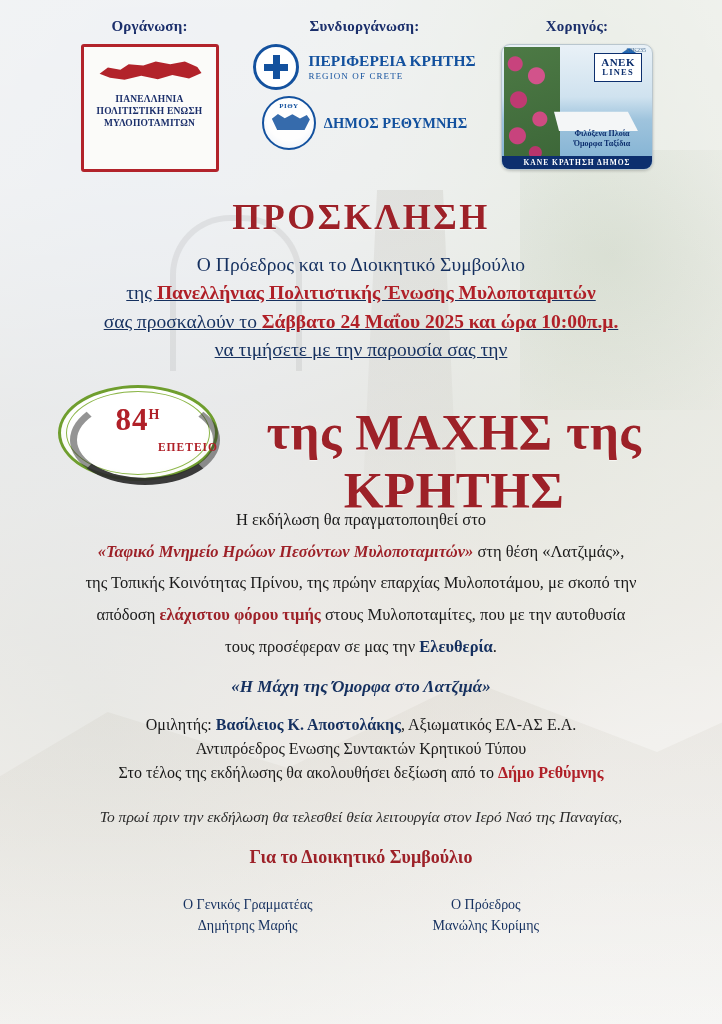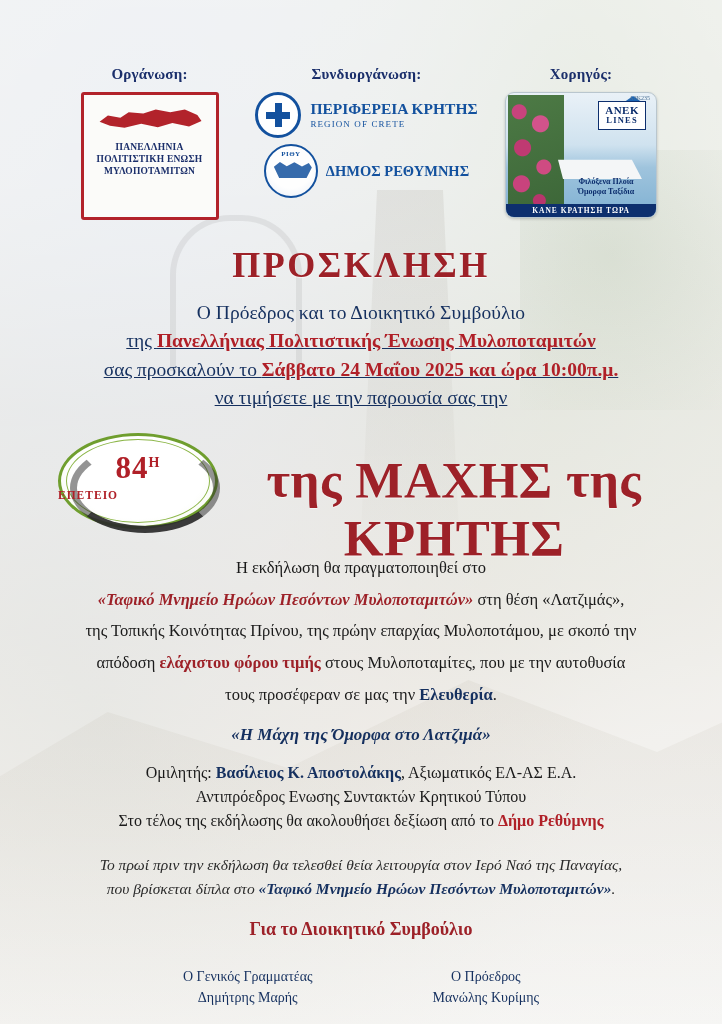--- a/index.html
+++ b/index.html
@@ -53,24 +53,23 @@
   .bg-green {
     left: 520px; top: 150px;
     width: 230px; height: 260px;
     background: radial-gradient(circle at 40% 40%, rgba(90,120,70,0.55), rgba(120,150,95,0));
   }
 
   
   .header {
     position: relative;
     display: flex;
-    justify-content: space-between;
+    justify-content: flex-start;
     padding: 18px 46px 0 52px;
     box-sizing: border-box;
-    margin-top: 48px;
   }
   .hcol {
     display: flex;
     flex-direction: column;
     align-items: center;
   }
   .hcol.left { width: 195px; }
   .hcol.mid  { width: 235px; }
   .hcol.right{ width: 190px; }
   .hlabel {
@@ -329,21 +328,21 @@
     text-align: center;
     font-size: 31px;
     font-weight: bold;
     color: #b02028;
     letter-spacing: 1px;
   }
   .seal-num sup { font-size: 14px; }
   .seal-sub {
     position: absolute;
     left: 0; right: 0; top: 56px;
-    text-align: left;
+    text-align: right;
     font-size: 11.5px;
     font-weight: bold;
     color: #b02028;
     letter-spacing: 1px;
   }
   .battle-title {
     position: absolute;
     left: 186px; right: 0; top: 18px;
     font-size: 51px;
     font-weight: bold;
@@ -447,21 +446,21 @@
         <div class="anek-flowers"></div>
         <div class="anek-chevron"></div>
         <div class="anek-box">
           <div class="a1">ANEK</div>
           <div class="a2">LINES</div>
         </div>
         <div class="anek-code">A8K235</div>
         <div class="anek-ship"></div>
         <div class="anek-slogan">Φιλόξενα Πλοία
 Όμορφα Ταξίδια</div>
-        <div class="anek-bottom">ΚΑΝΕ ΚΡΑΤΗΣΗ ΤΩΡΑ</div>
+        <div class="anek-bottom">ΚΑΝΕ ΚΡΑΤΗΣΗ ΔΗΜΟΣ</div>
       </div>
     </div>
   </div>
 
   <div class="content">
 
     <div class="title-proskl">ΠΡΟΣΚΛΗΣΗ</div>
 
     <div class="line">Ο Πρόεδρος και το Διοικητικό Συμβούλιο</div>
 
@@ -509,23 +508,20 @@
         <span>Ομιλητής: </span><span class="name">Βασίλειος Κ. Αποστολάκης</span><span>, Αξιωματικός ΕΛ-ΑΣ Ε.Α.</span>
       </div>
       <div>Αντιπρόεδρος Ενωσης Συντακτών Κρητικού Τύπου</div>
       <div>
         <span>Στο τέλος της εκδήλωσης θα ακολουθήσει δεξίωση από το </span><span class="dimos">Δήμο Ρεθύμνης</span>
       </div>
     </div>
 
     <div class="italic-note">
       <div>Το πρωί πριν την εκδήλωση θα τελεσθεί θεία λειτουργία στον Ιερό Ναό της Παναγίας,</div>
-      <div>
-        <span>που βρίσκεται δίπλα στο </span><span class="nb">«Ταφικό Μνημείο Ηρώων Πεσόντων Μυλοποταμιτών»</span><span>.</span>
-      </div>
     </div>
 
     <div class="for-board">Για το Διοικητικό Συμβούλιο</div>
 
     <div class="signs">
       <div class="sign-col">
         <div>Ο Γενικός Γραμματέας</div>
         <div>Δημήτρης Μαρής</div>
       </div>
       <div class="sign-col">

